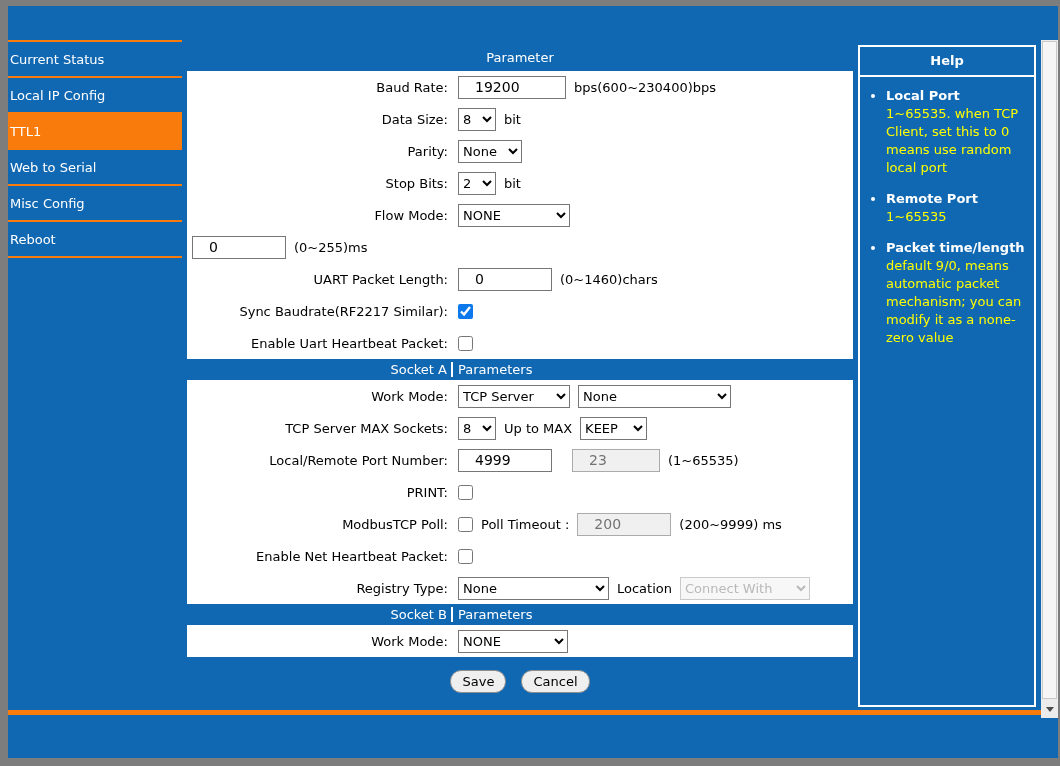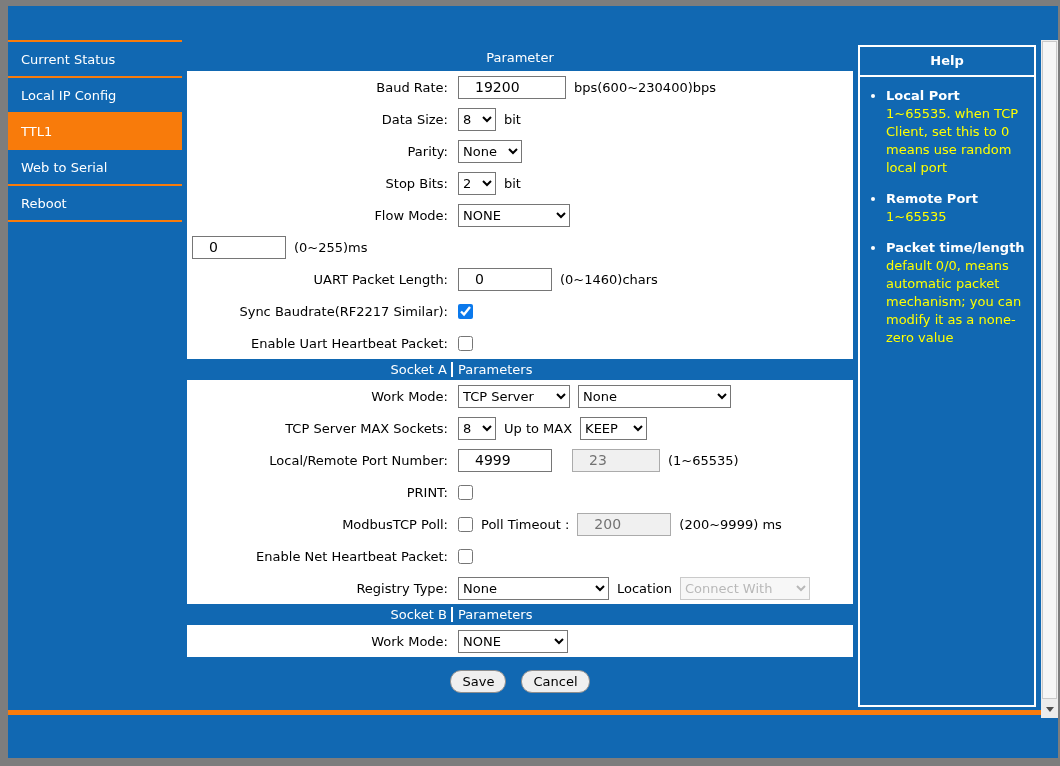--- a/index.html
+++ b/index.html
@@ -6,21 +6,21 @@
   html,body { width: 1060px; height: 766px; }
   body { font-family: "DejaVu Sans", "Liberation Sans", sans-serif; background: #7d7d7d; }
 
   .frame { position: relative; width: 1060px; height: 766px; background: #7d7d7d; overflow: hidden; }
   .page  { position: absolute; left: 8px; top: 6px; width: 1050px; height: 752px; background: #1168B2; }
 
   .topbar { position: absolute; left: 0; top: 0; right: 0; height: 34px; background: #1168B2; }
 
   
   .sidebar { position: absolute; left: 0; top: 34px; width: 174px; bottom: 48px; background: #1168B2; border-top: 2px solid #F87B0B; }
-  .side-item { height: 36px; display: flex; align-items: center; padding-left: 13px; color: #fff; font-size: 13px; border-bottom: 2px solid #F87B0B; cursor: pointer; }
+  .side-item { height: 36px; display: flex; align-items: center; padding-left: 2px; color: #fff; font-size: 13px; border-bottom: 2px solid #F87B0B; cursor: pointer; }
   .side-item.active { background: #F87B0B; }
 
   
   .main { position: absolute; left: 174px; top: 34px; width: 676px; height: 678px; }
   .panel { margin: 5px 0 0 5px; width: 666px; background: #ffffff; }
   .panel-header { height: 26px; line-height: 26px; background: #1168B2; color: #fff; font-size: 13px; text-align: center; }
 
   .row { min-height: 32px; display: flex; align-items: center; font-size: 13px; color: #000; }
   .lbl { width: 266px; text-align: right; padding-right: 5px; }
   .ctl { display: flex; align-items: center; gap: 8px; padding-left: 5px; }
@@ -64,20 +64,21 @@
 <div class="frame">
   <div class="page">
 
     <div class="topbar"></div>
 
     <nav class="sidebar">
       <div class="side-item">Current Status</div>
       <div class="side-item">Local IP Config</div>
       <div class="side-item active">TTL1</div>
       <div class="side-item">Web to Serial</div>
+      <div class="side-item">Misc Config</div>
       <div class="side-item">Reboot</div>
     </nav>
 
     <main class="main">
       <div class="panel">
         <div class="panel-header">Parameter</div>
 
         <div class="row">
           <span class="lbl">Baud Rate:</span>
           <div class="ctl">
@@ -234,21 +235,21 @@
         <li>
           <span class="help-head">Local Port</span>
           <span class="help-body">1~65535. when TCP Client, set this to 0 means use random local port</span>
         </li>
         <li>
           <span class="help-head">Remote Port</span>
           <span class="help-body">1~65535</span>
         </li>
         <li>
           <span class="help-head">Packet time/length</span>
-          <span class="help-body">default 0/0, means automatic packet mechanism; you can modify it as a none-zero value</span>
+          <span class="help-body">default 9/0, means automatic packet mechanism; you can modify it as a none-zero value</span>
         </li>
       </ul>
     </aside>
 
     <div class="orange-bar"></div>
     <div class="footer"></div>
 
     <div class="scrollbar">
       <div class="sb-thumb"></div>
       <div class="sb-btn">

